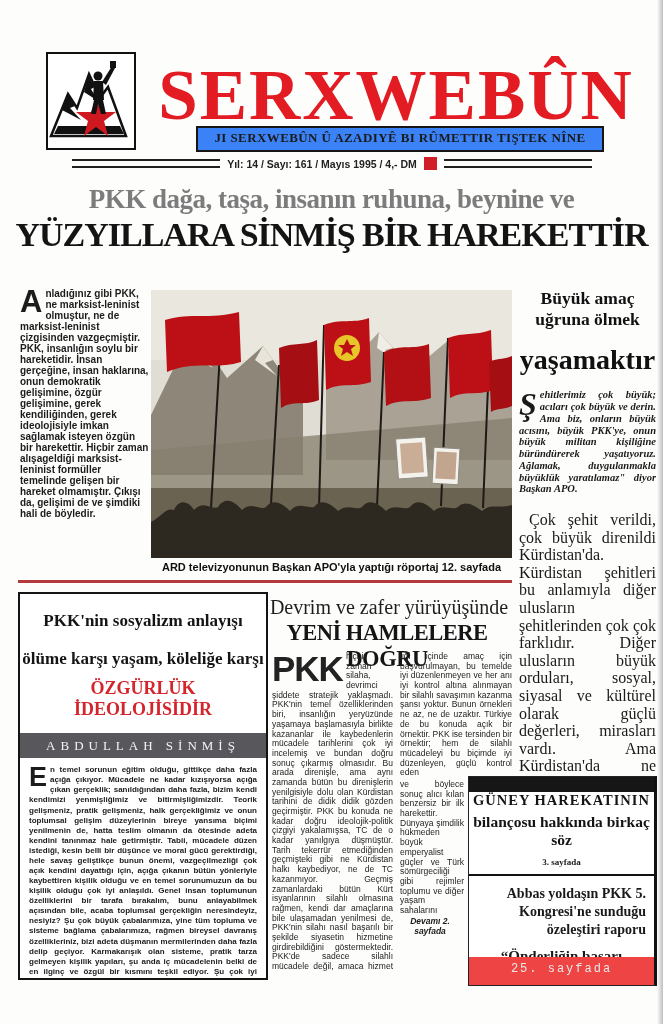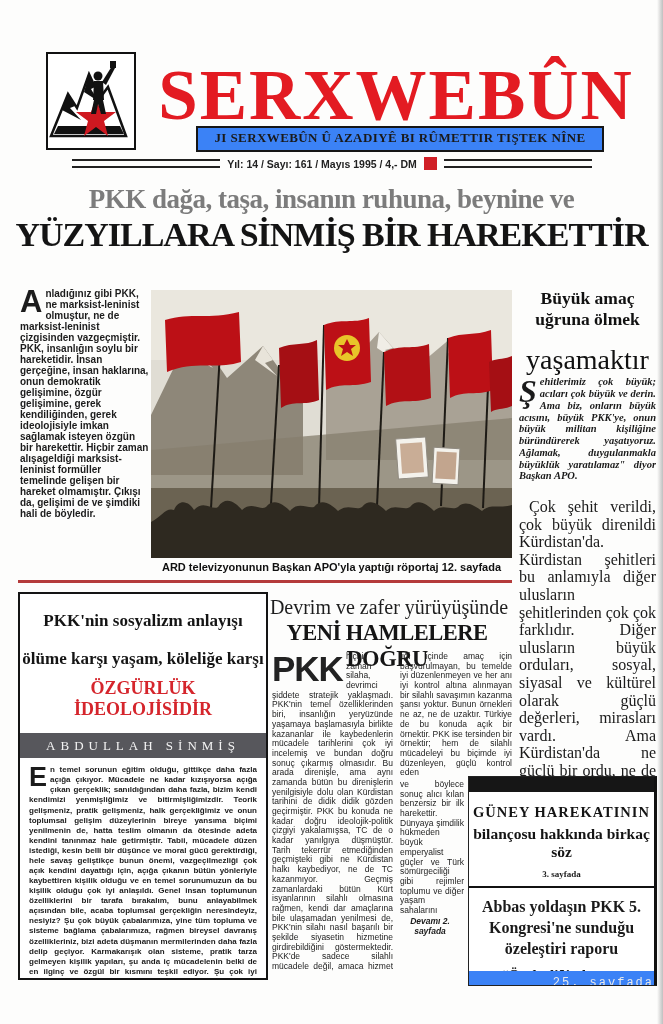--- a/index.html
+++ b/index.html
@@ -38,21 +38,21 @@
   .photo svg{display:block;width:100%;height:100%;}
   .caption{left:151px;top:561px;width:361px;text-align:center;
     font-weight:bold;font-size:11px;color:#101010;}
   .red-rule{left:18px;top:580px;width:494px;height:3px;background:#b43b3b;}
 
   
   .right-col{left:519px;top:288px;width:137px;height:488px;overflow:hidden;
     font-family:"Liberation Serif",serif;}
   .r-h1{font-weight:bold;font-size:17.5px;line-height:1.18;text-align:center;color:#111;}
   .r-h2{font-weight:600;font-size:27px;text-align:center;margin-top:10px;color:#111;}
-  .r-h3{font-weight:400;font-size:28px;text-align:center;margin-top:15px;margin-bottom:0;color:#111;}
+  .r-h3{font-weight:700;font-size:28px;text-align:center;margin-top:15px;margin-bottom:13px;color:#111;}
   .r-lead{font-style:italic;font-weight:bold;font-size:10.5px;line-height:1.12;text-align:justify;}
   .dropS{float:left;font-weight:bold;font-style:italic;font-size:32px;line-height:26px;padding:2px 3px 0 0;}
   .r-p{font-size:16px;line-height:1.1;text-align:justify;text-indent:10px;margin-top:16px;}
 
   
   .oz-box{left:18px;top:592px;width:246px;height:384px;border:2px solid #141414;background:#fff;overflow:hidden;}
   .oz-t1{margin-top:16px;text-align:center;font-family:"Liberation Serif",serif;
     font-weight:bold;font-size:17px;line-height:1.3;color:#141414;}
   .oz-t3{margin-top:8px;text-align:center;font-family:"Liberation Serif",serif;
     font-weight:bold;font-size:18px;}
@@ -72,33 +72,33 @@
   .colA{left:272px;top:652px;width:121px;height:320px;}
   .colB1{left:400px;top:652px;width:112px;height:124px;}
   .colB2{left:400px;top:780px;width:64px;height:134px;}
   .dropPKK{float:left;font-weight:bold;font-size:35px;line-height:29px;letter-spacing:-1px;padding:2px 3px 0 0;}
   .c-cont{left:396px;top:916px;width:68px;font-weight:bold;font-style:italic;font-size:8.5px;text-align:center;}
 
   
   .g-box{left:468px;top:776px;width:185px;height:208px;border:1px solid #222;border-right:4px solid #111;
     background:#fff;overflow:hidden;}
   .g-header{height:15px;background:#161616;}
-  .g-t1{margin-top:12px;text-align:center;font-family:"Liberation Serif",serif;
+  .g-t1{text-align:center;font-family:"Liberation Serif",serif;
     font-weight:bold;font-size:14.5px;letter-spacing:1px;color:#141414;}
   .g-t2{margin-top:4px;text-align:center;font-family:"Liberation Serif",serif;
     font-weight:bold;font-size:15.5px;color:#141414;}
   .g-page{margin-top:8px;text-align:center;font-family:"Liberation Serif",serif;
     font-weight:bold;font-size:9px;}
   .g-hr{margin-top:7px;border-top:2px solid #111;}
-  .g-sub{margin-top:9px;padding:0 8px;text-align:center;font-family:"Liberation Serif",serif;
-    font-weight:bold;font-size:16px;line-height:1.3;}
+  .g-sub{margin-top:9px;padding:0 8px;text-align:right;font-family:"Liberation Serif",serif;
+    font-weight:bold;font-size:14px;line-height:1.3;}
   .g-quote{margin-top:7px;padding:0 5px;text-align:center;font-family:"Liberation Serif",serif;
     font-weight:bold;font-size:15px;line-height:1.25;}
-  .g-footer{position:absolute;left:0;right:0;bottom:0;height:14px;background:#3b82f6;color:#e9e9e9;
-    text-align:right;font-family:"Liberation Mono",monospace;font-size:12px;line-height:25px;letter-spacing:2px;}
+  .g-footer{position:absolute;left:0;right:0;bottom:0;height:28px;background:#ef4444;color:#e9e9e9;
+    text-align:center;font-family:"Liberation Mono",monospace;font-size:12px;line-height:25px;letter-spacing:2px;}
 
   .scan-edge{right:0;top:0;width:6px;height:100%;background:linear-gradient(to right,#fdfdfc,#bfbfbf);}
 </style>
 </head>
 <body>
 
 <div id="page">
 
   <div class="abs logo-box">
     <svg viewBox="0 0 82 90" width="82" height="90">

